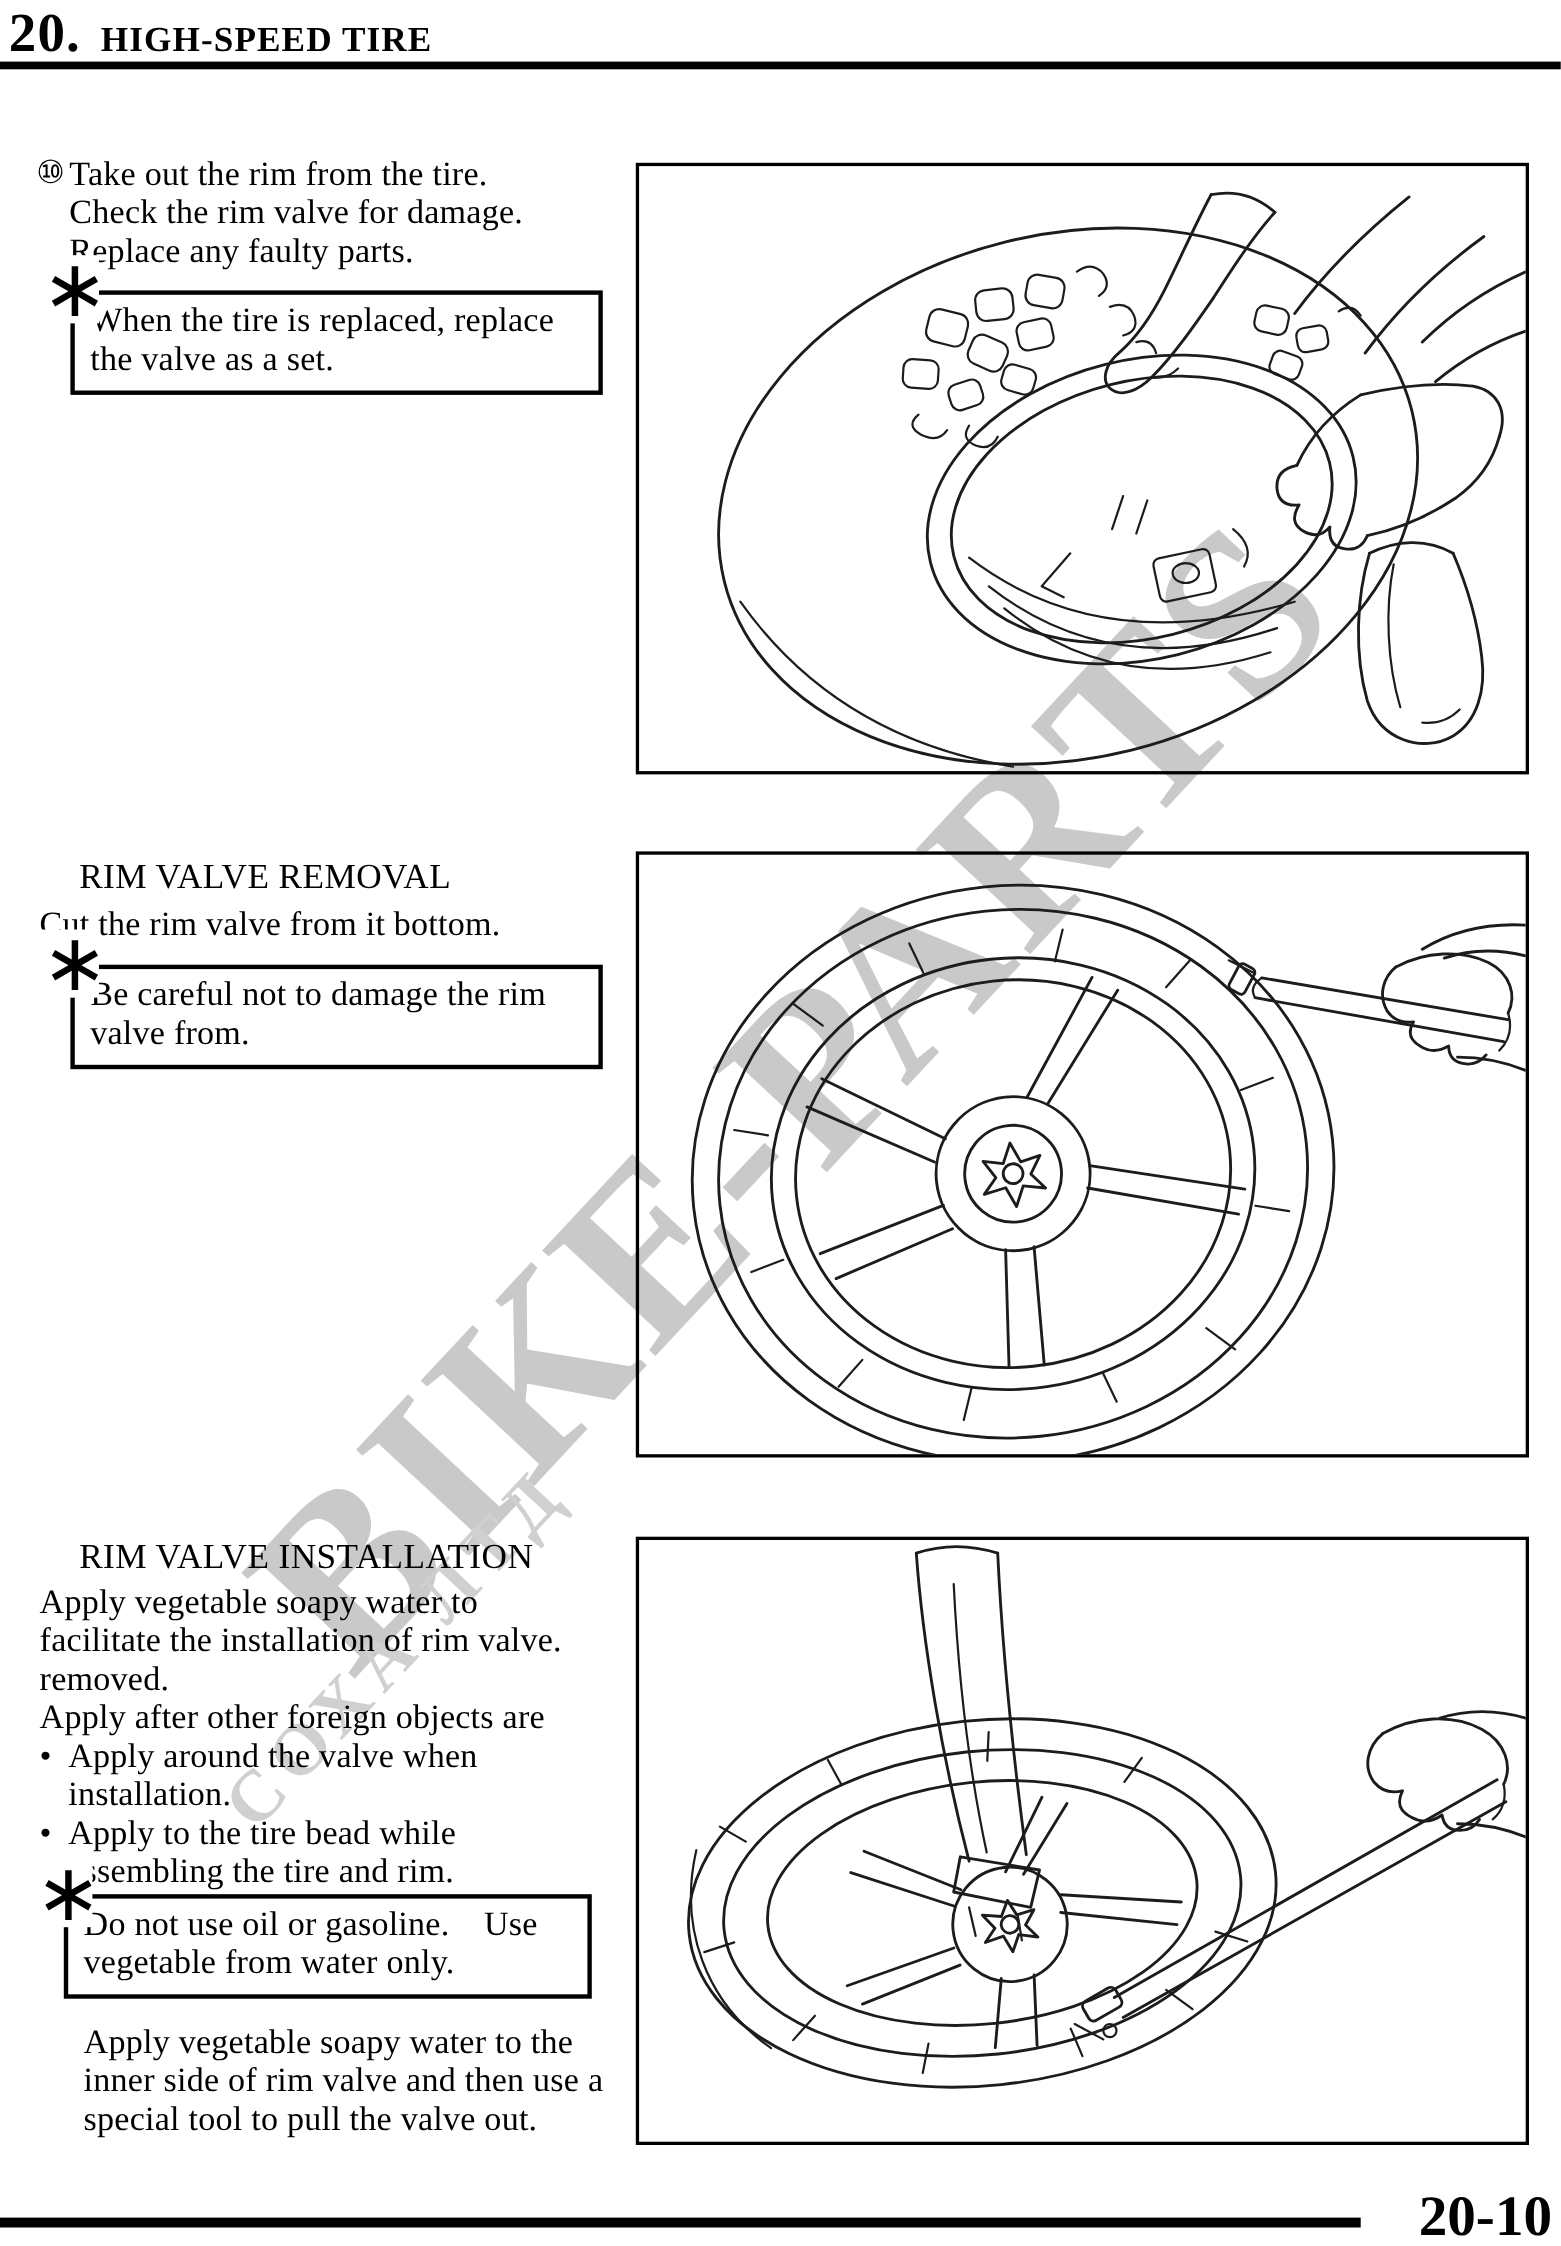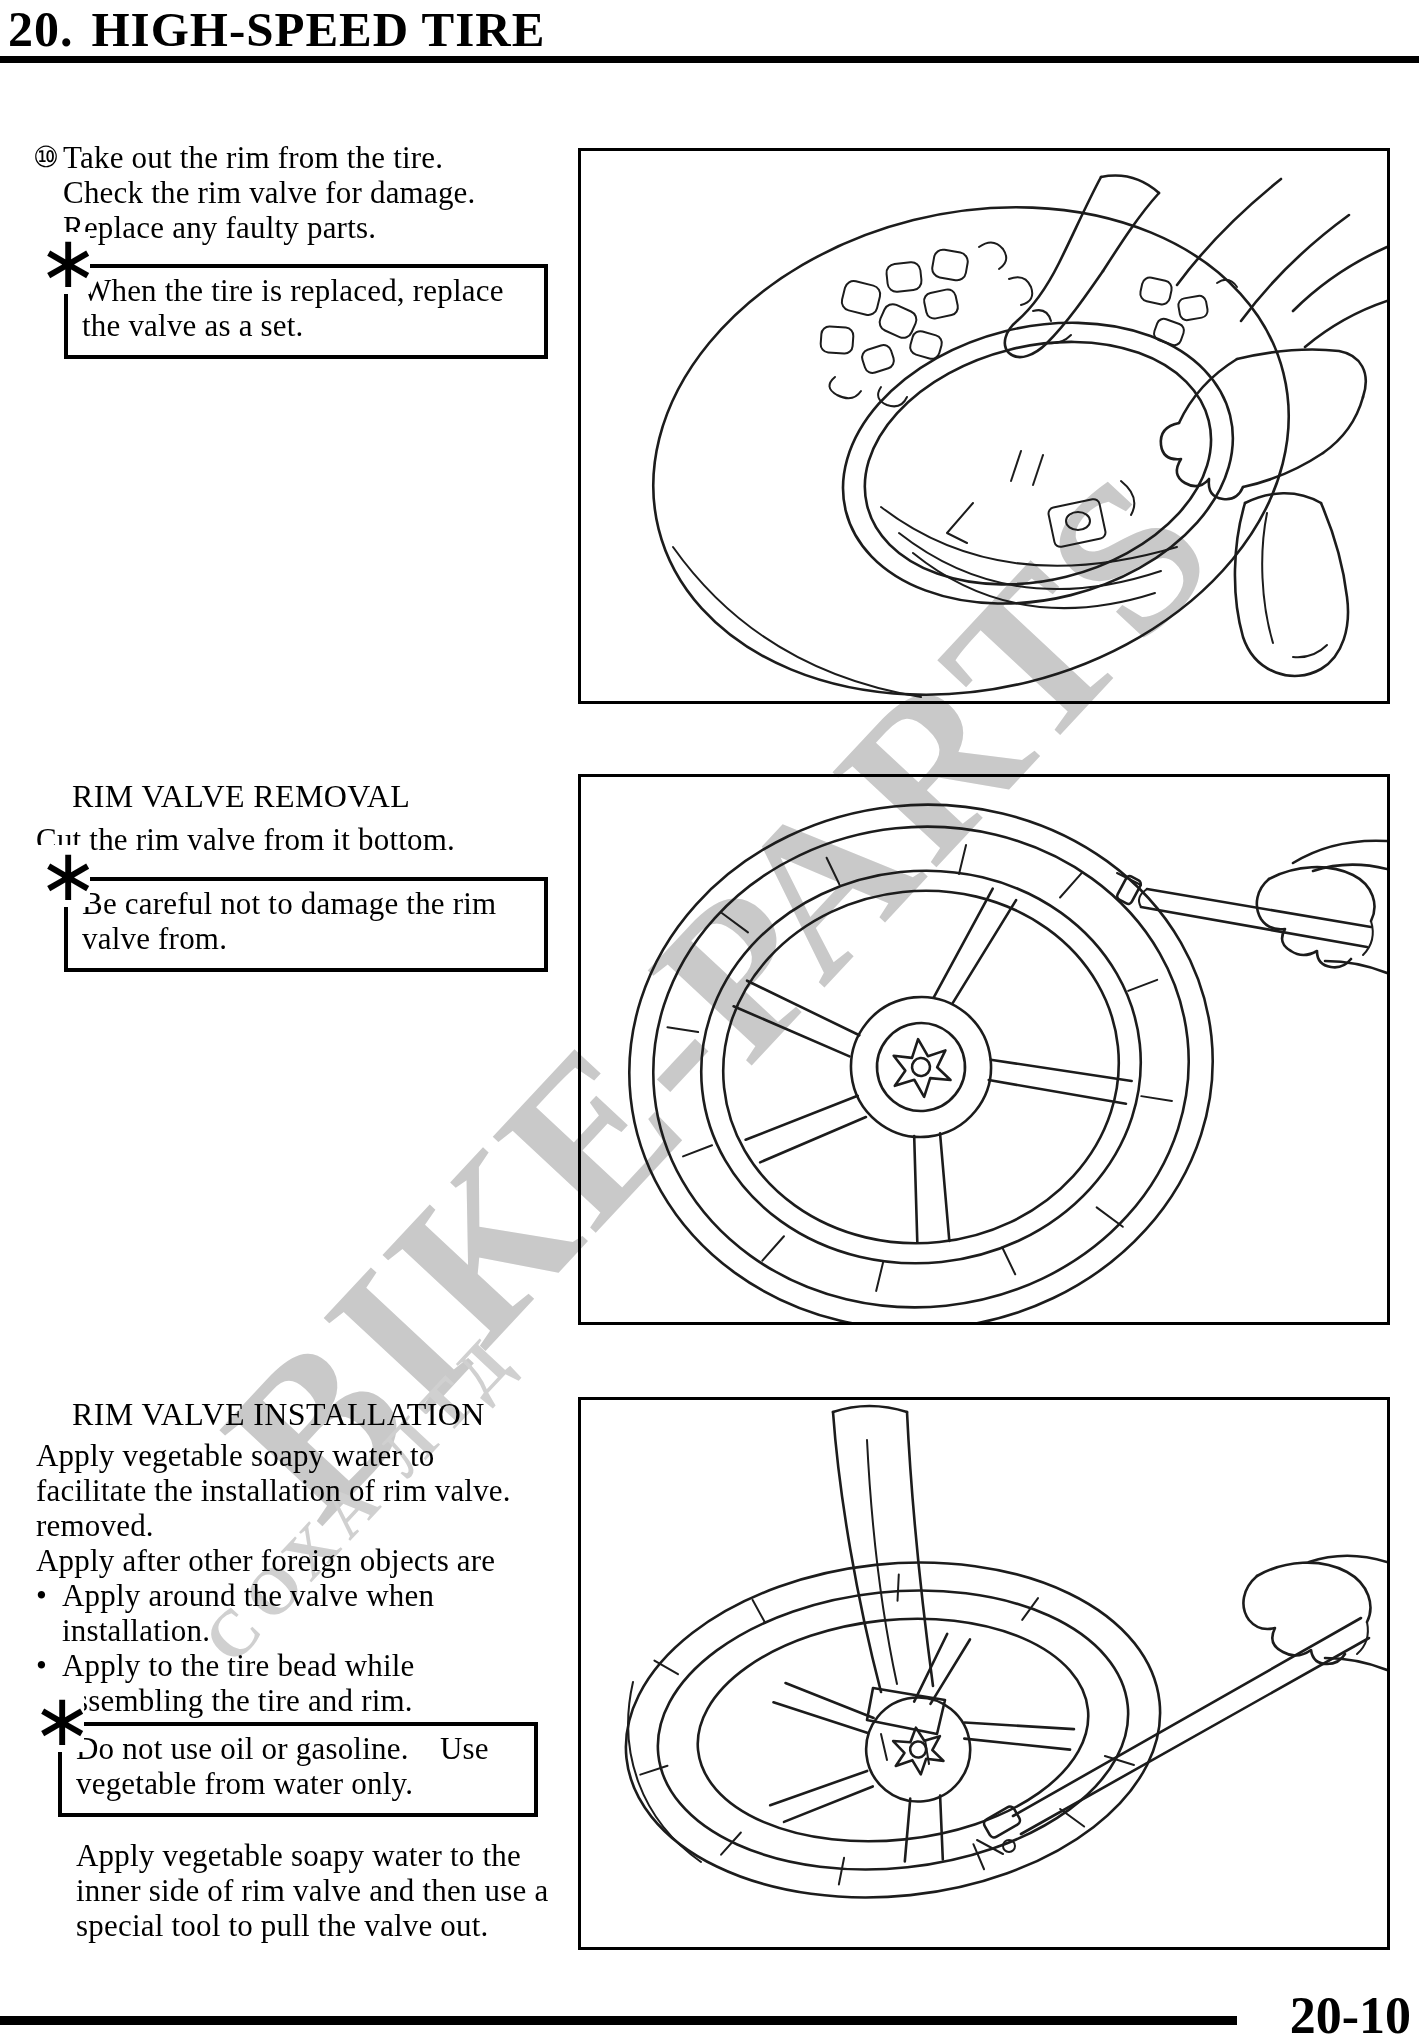--- a/index.html
+++ b/index.html
@@ -1,21 +1,21 @@
 <!DOCTYPE html>
 <html><head>
 <meta charset="utf-8">
 <style>
   html,body{margin:0;padding:0;background:#fff;}
   .page{position:relative;width:1419px;height:2042px;background:#fff;overflow:hidden;
         font-family:"Liberation Serif",serif;color:#000;}
   
   .header{position:absolute;left:8px;top:0px;display:flex;align-items:baseline;gap:18px;z-index:2;}
   .chapter{font-size:50px;font-weight:bold;letter-spacing:1px;}
-  .title{font-size:49px;font-weight:bold;letter-spacing:1px;text-align:right;}
+  .title{font-size:32px;font-weight:bold;letter-spacing:1px;text-align:right;}
   .header-rule{position:absolute;left:0;top:56px;width:1419px;height:7px;background:#000;z-index:2;}
   
   .txt{font-size:31px;line-height:35px;letter-spacing:0.2px;}
   .heading{position:absolute;font-size:32px;font-weight:normal;letter-spacing:0.4px;z-index:2;margin-left:36px;}
   .block{position:absolute;z-index:2;}
   .step{display:flex;}
   .step-marker{width:30px;font-size:29px;flex:none;}
   
   .note{position:absolute;border:4px solid #000;padding:5px 10px 12px 14px;z-index:2;}
   .note .star{position:absolute;left:-30px;top:-36px;width:52px;height:62px;background:#fff;

